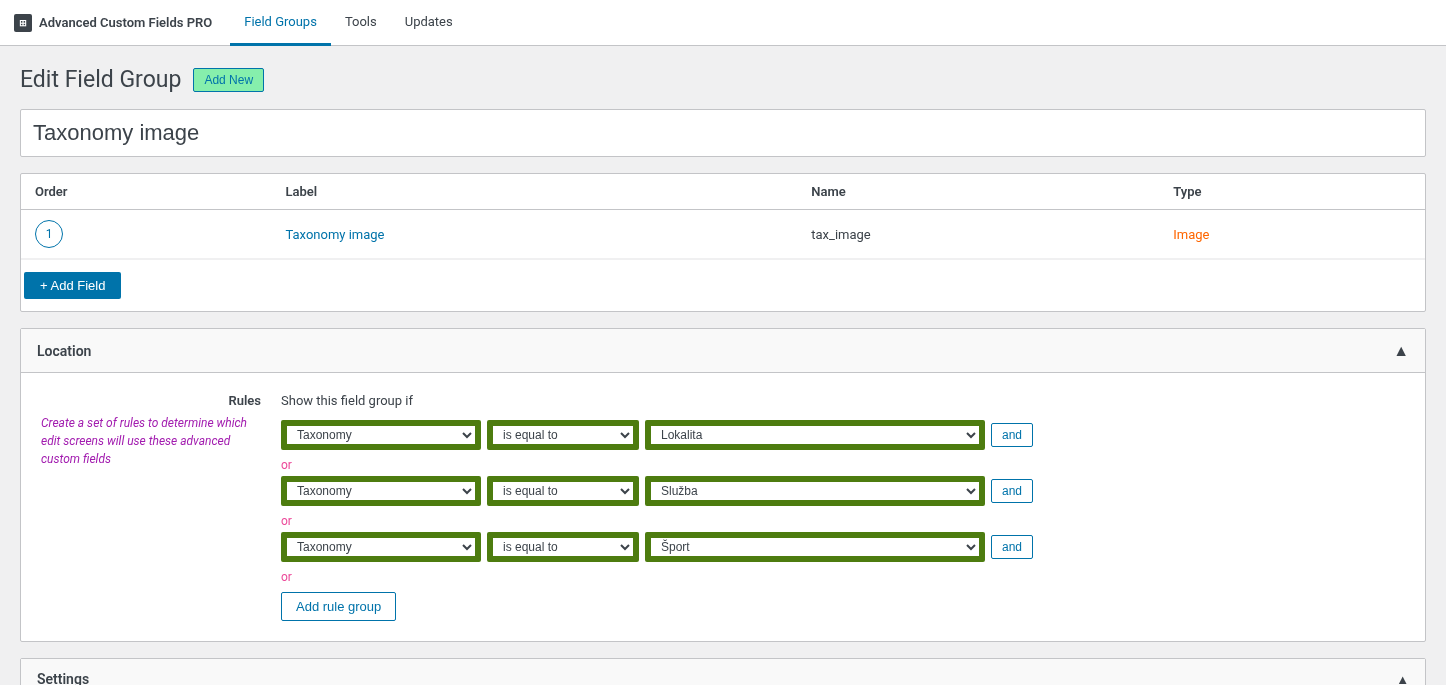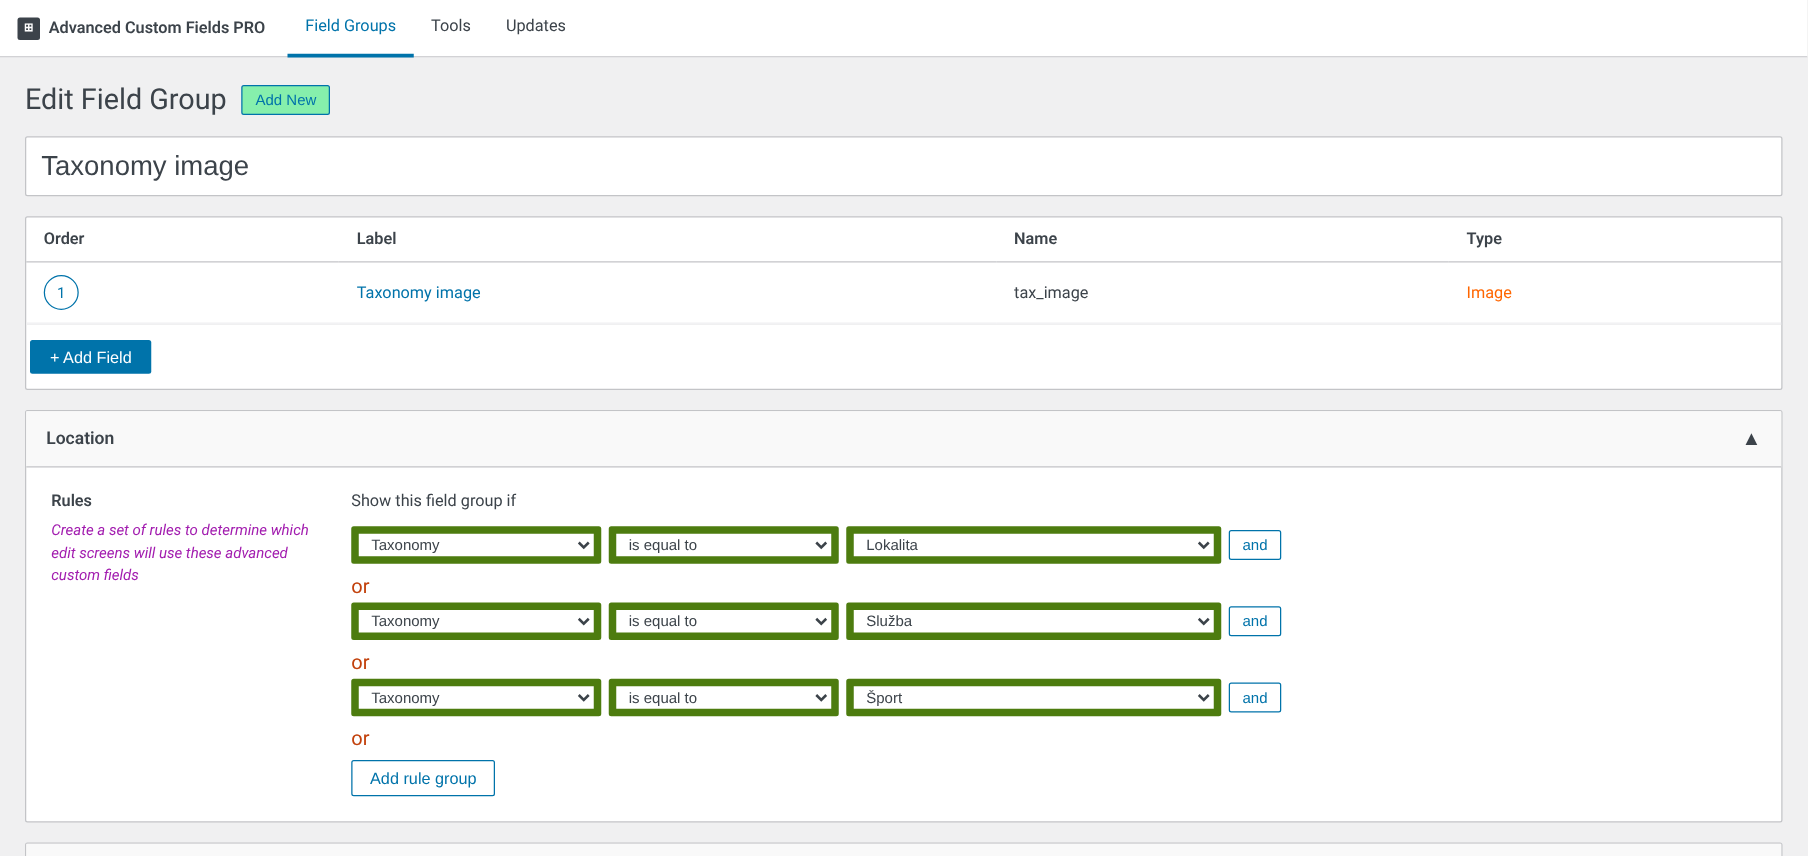--- a/index.html
+++ b/index.html
@@ -41,33 +41,33 @@
     .add-field-btn { background: #0073aa; color: #fff; border: none; padding: 6px 16px; font-size: 13px; cursor: pointer; border-radius: 2px; }
 
     
     .section { background: #fff; border: 1px solid #c3c4c7; margin-bottom: 16px; border-radius: 2px; }
     .section-header { display: flex; align-items: center; justify-content: space-between; padding: 12px 16px; border-bottom: 1px solid #c3c4c7; cursor: pointer; background: #f9f9f9; }
     .section-title { font-weight: 600; font-size: 14px; color: #3c434a; }
     .section-toggle { color: #3c434a; font-size: 16px; }
     .section-body { padding: 20px; display: flex; gap: 20px; }
 
     .rules-col { width: 220px; flex-shrink: 0; }
-    .rules-col h3 { font-weight: 600; font-size: 13px; margin-bottom: 6px; color: #3c434a; }
+    .rules-col h3 { font-weight: 600; font-size: 13px; margin-bottom: 6px; color: #3c434a; text-align: right; }
     .rules-col p { font-size: 12px; color: #a21caf; line-height: 1.5; font-style: italic; }
 
     .rules-main { flex: 1; }
     .rules-label { font-size: 13px; margin-bottom: 12px; color: #3c434a; }
 
     .rule-row { display: flex; align-items: center; gap: 6px; margin-bottom: 8px; }
     .rule-select { height: 30px; border: 6px solid #4d7c0f; background: #fff; font-size: 12px; color: #3c434a; padding: 0 6px; border-radius: 2px; cursor: pointer; }
     .rule-select-taxonomy { width: 200px; }
-    .rule-select-condition { width: 184px; }
-    .rule-select-value { width: 300px; }
+    .rule-select-condition { width: 152px; }
+    .rule-select-value { width: 340px; }
     .and-btn { border: 1px solid #0073aa; background: #fff; color: #0073aa; padding: 4px 10px; font-size: 12px; cursor: pointer; border-radius: 2px; white-space: nowrap; }
-    .or-label { font-size: 16px; color: #c2410c; margin-bottom: 4px; display: block; }
+    .or-label { font-size: 12px; color: #ec4899; margin-bottom: 4px; display: block; }
 
     .add-rule-group-btn { border: 1px solid #0073aa; background: #fff; color: #0073aa; padding: 6px 14px; font-size: 13px; cursor: pointer; border-radius: 2px; margin-top: 4px; }
 
     
     .settings-section { background: #fff; border: 1px solid #c3c4c7; border-radius: 2px; }
     .settings-header { display: flex; align-items: center; justify-content: space-between; padding: 12px 16px; background: #f9f9f9; cursor: pointer; }
     .settings-title { font-weight: 600; font-size: 14px; color: #3c434a; }
   </style>
 </head>
 <body>

